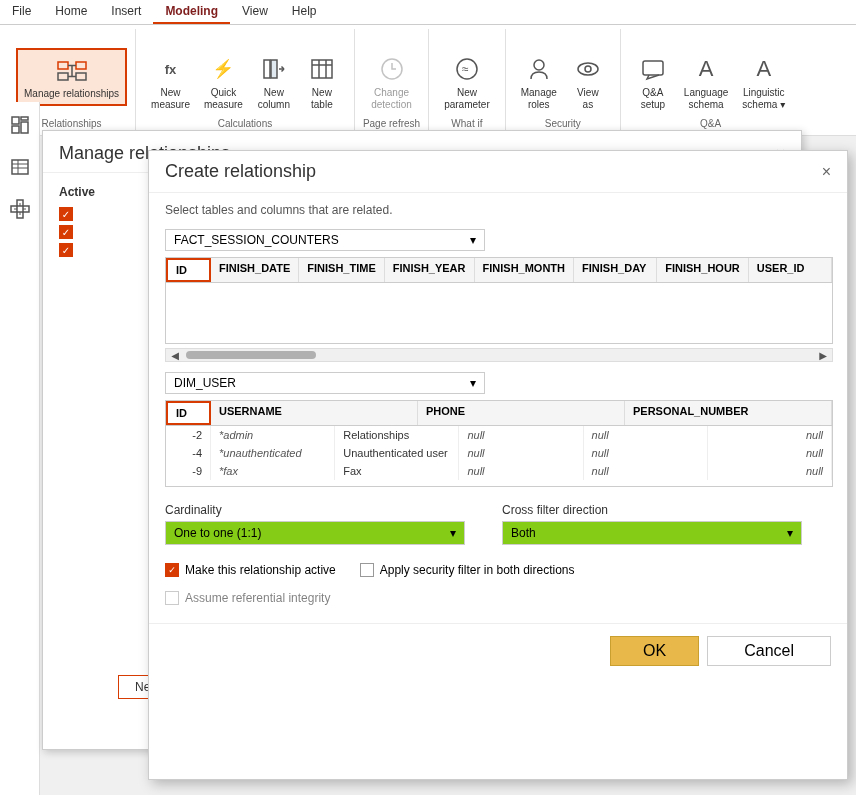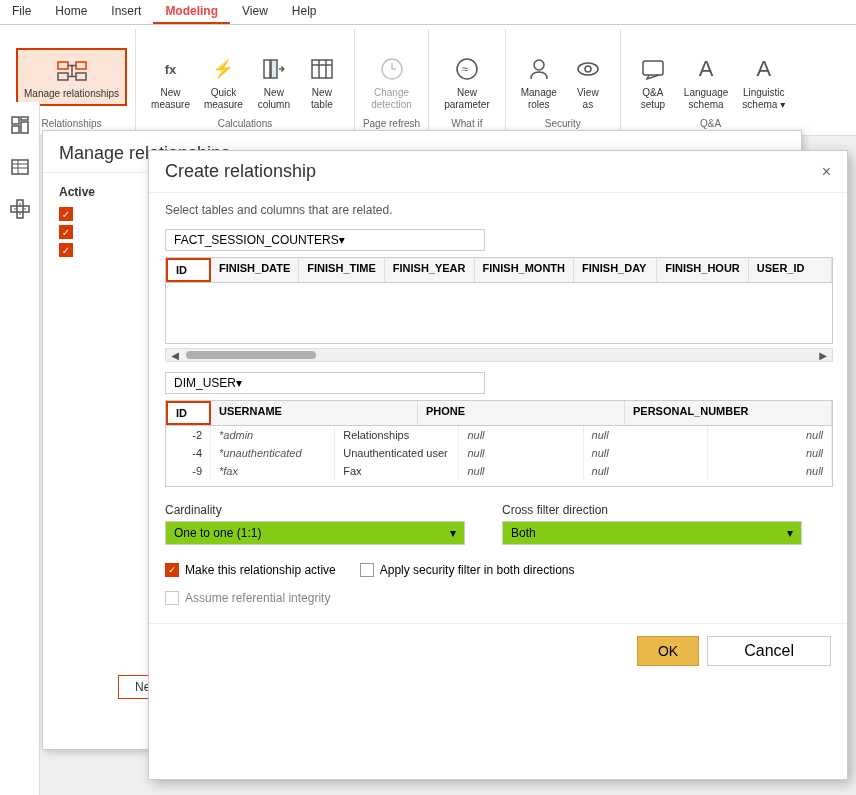--- a/index.html
+++ b/index.html
@@ -2,21 +2,21 @@
 <html><head>
   <meta charset="utf-8">
   <style>
     * { box-sizing: border-box; margin: 0; padding: 0; font-family: 'Segoe UI', Arial, sans-serif; font-size: 12px; }
     body { background: #f0f0f0; width: 856px; height: 795px; overflow: hidden; position: relative; }
 
     
     .ribbon { background: #fff; border-bottom: 1px solid #ddd; }
     .ribbon-tabs { display: flex; background: #fff; border-bottom: 1px solid #ccc; }
     .ribbon-tab { padding: 4px 12px; font-size: 12px; cursor: pointer; color: #333; }
-    .ribbon-tab.active { color: #ef4444; border-bottom: 2px solid #d83b01; font-weight: 600; }
+    .ribbon-tab.active { color: #7f1d1d; border-bottom: 2px solid #d83b01; font-weight: 600; }
     .ribbon-content { display: flex; align-items: stretch; padding: 4px 8px; background: #fff; min-height: 85px; }
     .ribbon-group { display: flex; flex-direction: column; align-items: center; border-right: 1px solid #e0e0e0; padding: 2px 8px; }
     .ribbon-group-items { display: flex; align-items: flex-start; flex: 1; }
     .ribbon-group-label { font-size: 10px; color: #666; margin-top: 2px; text-align: center; }
     .ribbon-btn { display: flex; flex-direction: column; align-items: center; padding: 4px 6px; cursor: pointer; border: 1px solid transparent; min-width: 48px; margin-top: 17px; }
     .ribbon-btn.active-btn { background: #fce4d6; border: 2px solid #d83b01; }
     .ribbon-btn-icon { width: 32px; height: 32px; display: flex; align-items: center; justify-content: center; font-size: 22px; }
     .ribbon-btn-label { font-size: 10px; text-align: center; color: #333; margin-top: 2px; line-height: 1.2; }
 
     
@@ -33,21 +33,21 @@
     .checkbox-checked { width: 14px; height: 14px; background: #d83b01; display: flex; align-items: center; justify-content: center; color: #fff; font-size: 10px; border: 1px solid #d83b01; }
     .new-btn-container { position: absolute; bottom: 50px; left: 75px; }
     .new-btn { border: 1px solid #d83b01; background: #fff; padding: 4px 16px; cursor: pointer; color: #333; font-size: 12px; }
 
     
     .create-dialog { position: absolute; left: 148px; top: 150px; width: 700px; height: 630px; background: #fff; border: 1px solid #ccc; box-shadow: 4px 4px 12px rgba(0,0,0,0.25); z-index: 10; }
     .create-dialog-header { padding: 10px 16px; font-size: 18px; font-weight: 300; color: #333; display: flex; justify-content: space-between; align-items: center; border-bottom: 1px solid #eee; }
     .create-dialog-body { padding: 10px 16px; }
     .subtitle { font-size: 12px; color: #555; margin-bottom: 12px; }
     .table-select-row { display: flex; align-items: center; gap: 8px; margin-bottom: 6px; }
-    .table-select { border: 1px solid #ccc; padding: 3px 8px; font-size: 12px; width: 320px; background: #fff; cursor: pointer; display: flex; justify-content: flex-start; align-items: center; }
+    .table-select { border: 1px solid #ccc; padding: 3px 8px; font-size: 12px; width: 320px; background: #fff; cursor: pointer; display: flex; justify-content: space-between; align-items: center; }
     .table-grid { border: 1px solid #ccc; width: 668px; font-size: 11px; margin-bottom: 4px; }
     .table-grid-header { display: flex; background: #f5f5f5; border-bottom: 1px solid #ccc; }
     .table-grid-col { padding: 4px 8px; border-right: 1px solid #ddd; flex: 1; font-weight: 600; font-size: 11px; white-space: nowrap; }
     .table-grid-col.selected-col { border: 2px solid #d83b01; background: #fff; }
     .table-grid-body { min-height: 60px; }
     .table-grid-row { display: flex; }
     .table-grid-cell { padding: 3px 8px; border-right: 1px solid #eee; flex: 1; font-size: 11px; white-space: nowrap; color: #333; }
     .table-grid-cell.italic { font-style: italic; color: #555; }
     .scrollbar-area { width: 668px; height: 14px; background: #f0f0f0; border: 1px solid #ddd; display: flex; align-items: center; margin-bottom: 10px; position: relative; }
     .scrollbar-track { position: absolute; left: 20px; width: 130px; height: 8px; background: #b0b0b0; border-radius: 4px; }
@@ -56,21 +56,21 @@
     
     .bottom-section { padding: 10px 16px; }
     .bottom-row { display: flex; gap: 8px; }
     .field-group { display: flex; flex-direction: column; gap: 4px; flex: 1; }
     .field-label { font-size: 12px; color: #333; font-weight: 500; }
     .field-select { border: 1px solid #ccc; padding: 4px 8px; font-size: 12px; background: #84cc16; display: flex; justify-content: space-between; align-items: center; cursor: pointer; }
     .checkbox-row2 { display: flex; align-items: center; gap: 6px; margin-top: 8px; }
     .checkbox-unchecked { width: 14px; height: 14px; border: 1px solid #999; background: #fff; }
     .checkbox-checked2 { width: 14px; height: 14px; background: #d83b01; display: flex; align-items: center; justify-content: center; color: #fff; font-size: 9px; border: 1px solid #d83b01; }
     .footer-btns { display: flex; justify-content: flex-end; gap: 8px; padding: 12px 16px; border-top: 1px solid #eee; margin-top: 8px; }
-    .btn-ok { background: #e8b84b; border: 1px solid #c9a030; padding: 5px 20px; cursor: pointer; font-size: 14px; }
+    .btn-ok { background: #e8b84b; border: 1px solid #c9a030; padding: 5px 32px; cursor: pointer; font-size: 16px; }
     .btn-cancel { background: #fff; border: 1px solid #ccc; padding: 5px 36px; cursor: pointer; font-size: 16px; }
   </style>
 </head>
 <body>
 
 <div class="ribbon">
   <div class="ribbon-tabs">
     <div class="ribbon-tab">File</div>
     <div class="ribbon-tab">Home</div>
     <div class="ribbon-tab">Insert</div>

